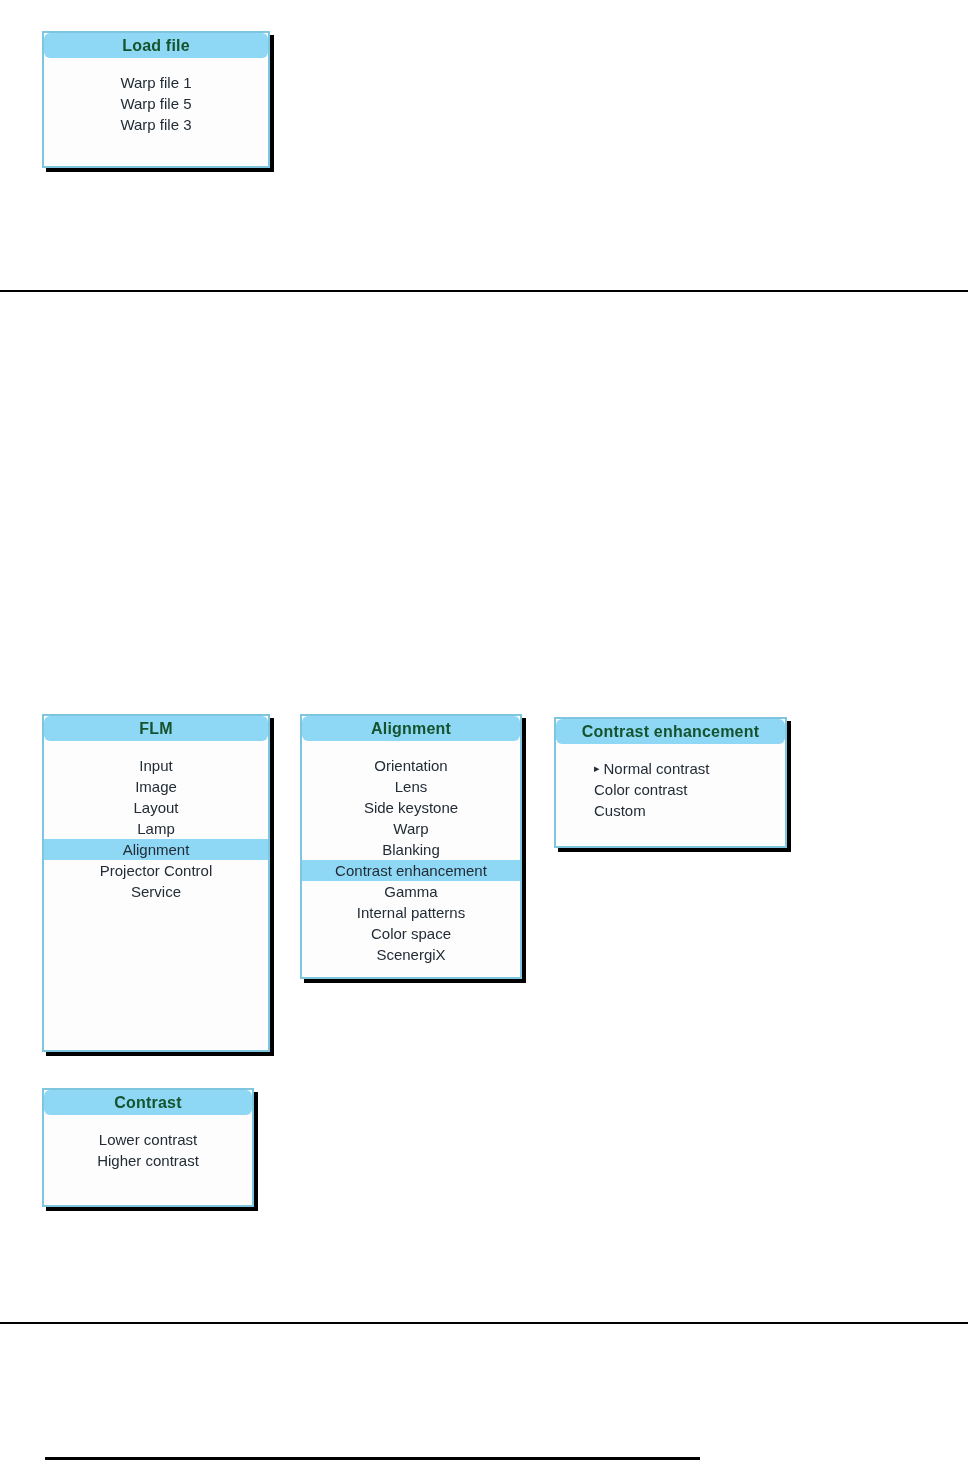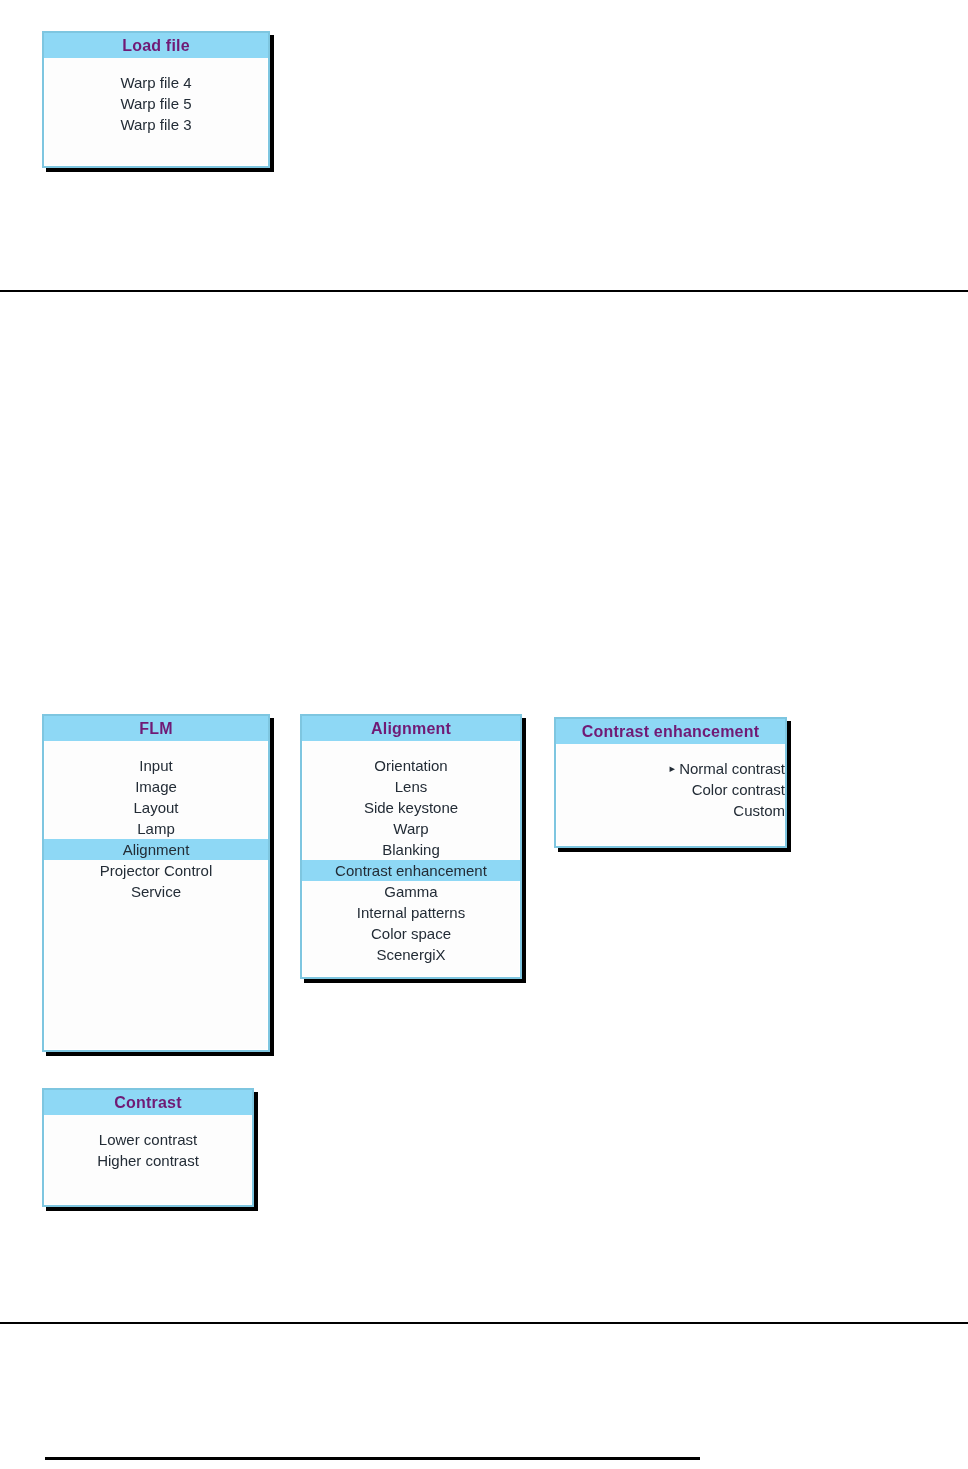--- a/index.html
+++ b/index.html
@@ -45,27 +45,28 @@
     position: absolute;
     inset: 0;
     border: 1px solid #ffffff;
     pointer-events: none;
   }
 
   .osd-title {
     height: 25px;
     line-height: 25px;
     background: #8ed8f5;
-    color: #701a75;
+    color: #14532d;
     font-weight: bold;
     font-size: 16px;
     text-align: center;
     letter-spacing: 0.2px;
     position: relative;
     z-index: 2;
+    border-radius: 6px;
   }
 
   .osd-body {
     position: relative;
     z-index: 2;
     padding-top: 14px;
   }
 
   .osd-item {
     height: 21px;
@@ -89,33 +90,33 @@
   }
 
   
   #box-load-file   { left: 42px;  top: 31px;   width: 228px; height: 137px; }
   #box-flm         { left: 42px;  top: 714px;  width: 228px; height: 338px; }
   #box-alignment   { left: 300px; top: 714px;  width: 222px; height: 265px; }
   #box-contrast-enh{ left: 554px; top: 717px;  width: 233px; height: 131px; }
   #box-contrast    { left: 42px;  top: 1088px; width: 212px; height: 119px; }
 
   
-  #box-contrast-enh .osd-item { text-align: right; padding-left: 38px; }
+  #box-contrast-enh .osd-item { text-align: left; padding-left: 38px; }
 </style>
 </head>
 <body>
 
 <div class="rule rule-full" style="top:290px;"></div>
 <div class="rule rule-full" style="top:1322px;"></div>
 <div class="rule rule-footnote" style="top:1457px;"></div>
 
 <div class="osd-box" id="box-load-file">
   <div class="osd-title">Load file</div>
   <div class="osd-body">
-      <div class="osd-item"><span>Warp file 4</span></div>
+      <div class="osd-item"><span>Warp file 1</span></div>
       <div class="osd-item"><span>Warp file 5</span></div>
       <div class="osd-item"><span>Warp file 3</span></div>
     </div>
 </div>
 
 <div class="osd-box" id="box-flm">
   <div class="osd-title">FLM</div>
   <div class="osd-body">
       <div class="osd-item"><span>Input</span></div>
       <div class="osd-item"><span>Image</span></div>

